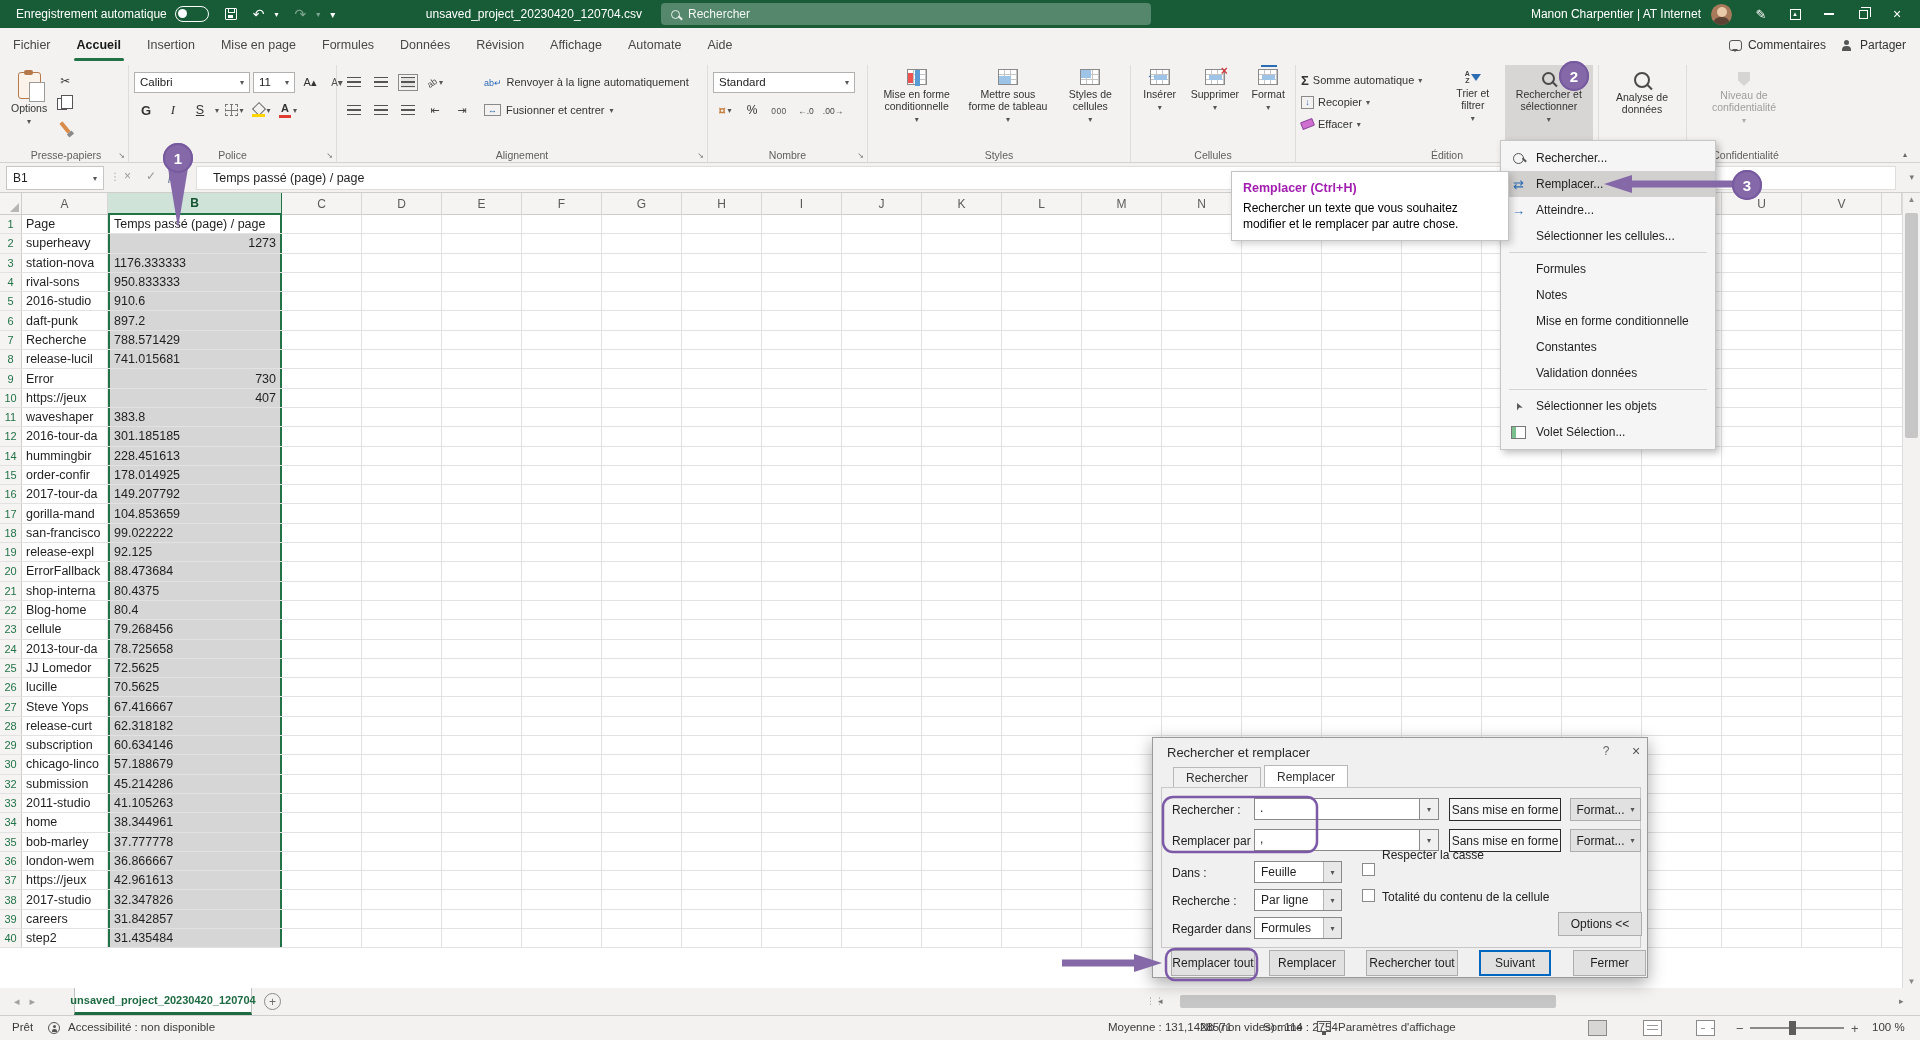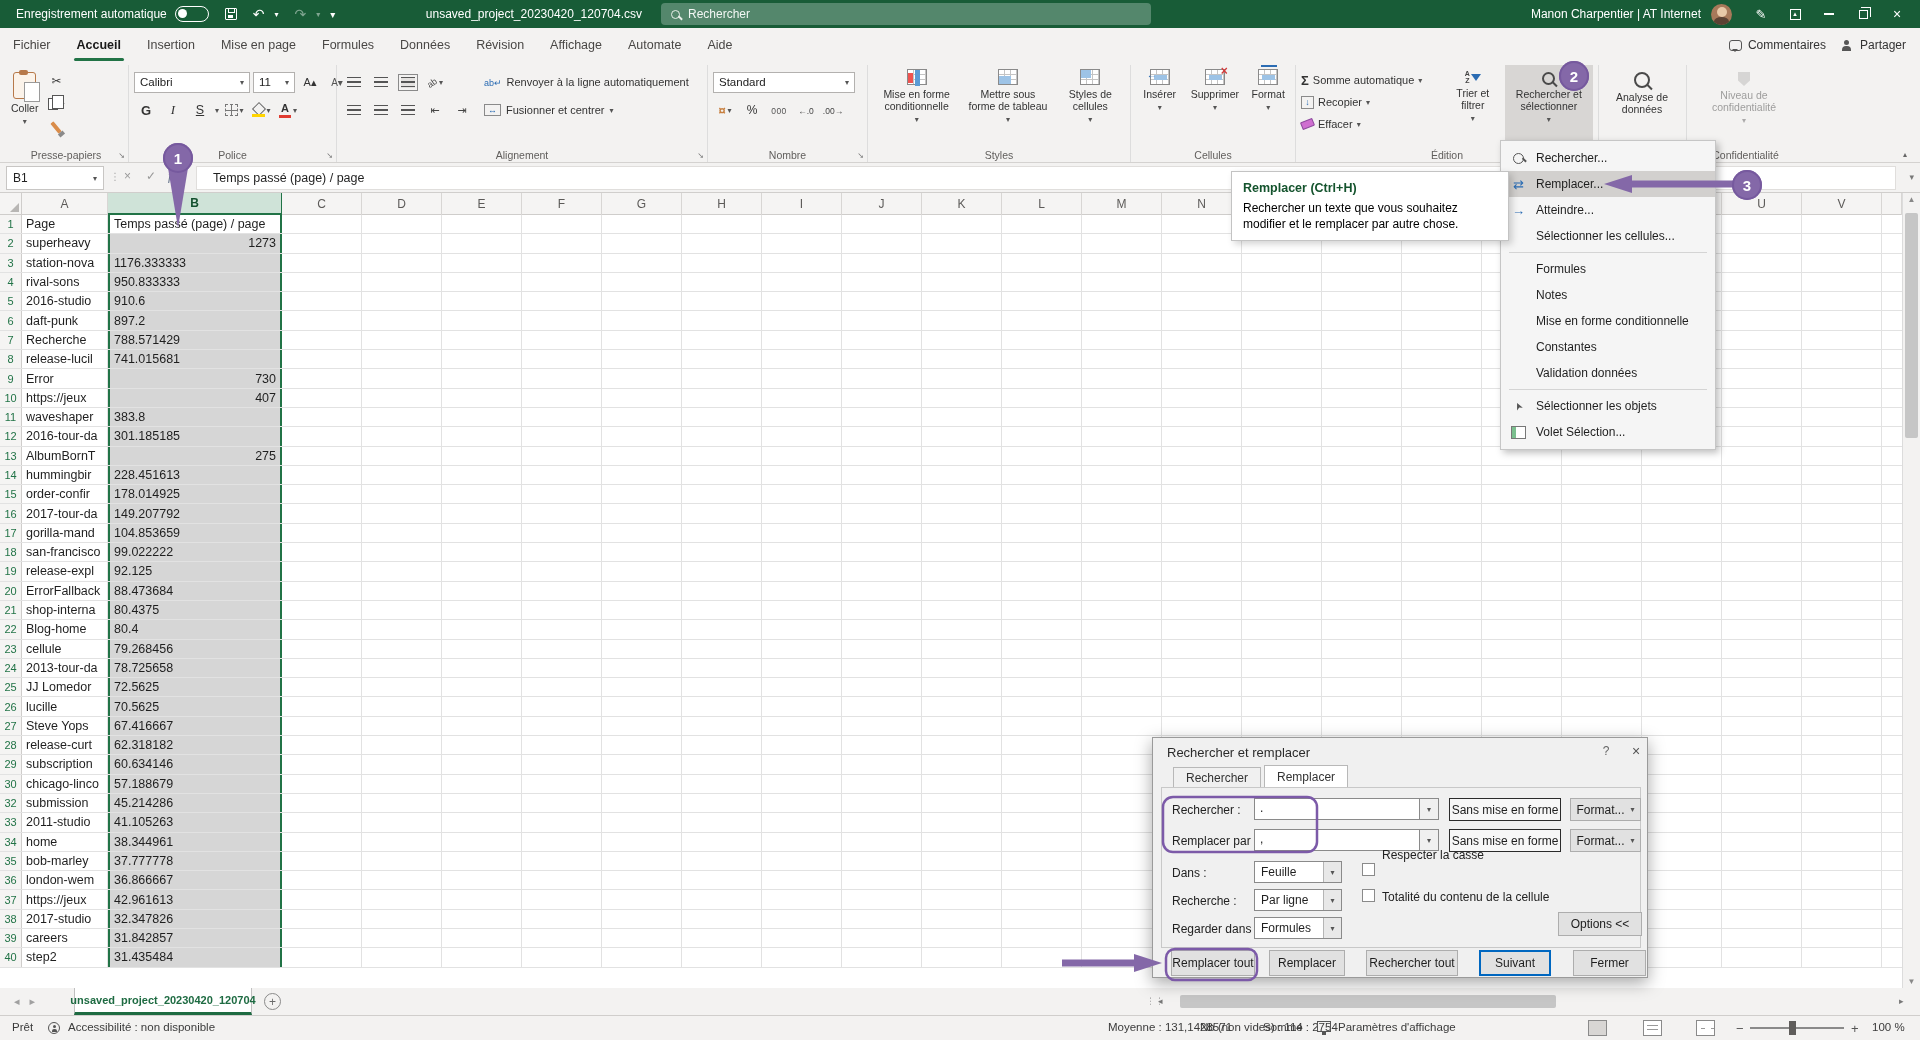--- a/index.html
+++ b/index.html
@@ -174,21 +174,21 @@
   .vi-grid{background-image:repeating-linear-gradient(to right,transparent 0 5px,#999 5px 6px),repeating-linear-gradient(to bottom,transparent 0 4px,#999 4px 5px)}
   .vi-page{background-image:linear-gradient(#999,#999),linear-gradient(#999,#999);background-size:11px 1px,11px 1px;background-position:3px 4px,3px 8px;background-repeat:no-repeat}
   .vi-break{background-image:linear-gradient(to right,#999 0 4px,transparent 4px 6px);background-size:10px 1px;background-position:4px 7px;background-repeat:repeat-x}
   .zminus{position:absolute;left:1736px;top:5px;font-size:13px;color:#555}
   .ztrack{position:absolute;left:1750px;top:11px;width:94px;height:2px;background:#8a8a8a}
   .zthumb{position:absolute;left:39px;top:-6px;width:7px;height:14px;background:#5f5d5b}
   .zplus{position:absolute;left:1851px;top:5px;font-size:13px;color:#555}
 
   
   .tooltip{position:absolute;left:1231px;top:171px;width:278px;height:70px;background:#fff;border:1px solid #c3c3c3;box-shadow:3px 3px 7px rgba(0,0,0,.18);padding:9px 11px;z-index:45}
-  .tt-title{font-size:12.5px;font-weight:bold;color:#14532d;margin-bottom:6px}
+  .tt-title{font-size:12.5px;font-weight:bold;color:#a21caf;margin-bottom:6px}
   .tt-body{font-size:12px;color:#000000;line-height:1.3}
 
   
   .menu{position:absolute;left:1500px;top:140px;width:216px;background:#f5f5f5;border:1px solid #c6c6c6;box-shadow:3px 3px 7px rgba(0,0,0,.25);padding:4px 0;z-index:40}
   .mitem{height:26px;display:flex;align-items:center;gap:9px;padding:0 9px;font-size:12px;color:#1f1f1f;white-space:nowrap}
   .mitem.hl{background:#d2d0ce}
   .mic{width:17px;flex:0 0 17px;text-align:center;display:flex;align-items:center;justify-content:center}
   .msep{height:1px;background:#d4d4d4;margin:3px 8px}
   .mi-search{position:relative}
   .mi-search::before{content:"";width:9px;height:9px;border:1.5px solid #555;border-radius:50%;display:block}
@@ -285,21 +285,21 @@
       <span>Partager</span>
     </span>
   </div>
 </div>
 
 <div class="ribbon">
 
   <div class="rgroup" style="width:125px">
     <div class="bb">
       <span class="ic-clip"></span>
-      <span class="cap">Coller</span>
+      <span class="cap">Options</span>
       <span class="dv">▾</span>
     </div>
     <div class="mini-col">
       <span class="sib">✂</span>
       <span class="sib">
           <span class="ic-copy"></span>
           <span class="dv">▾</span>
         </span>
       <span class="sib">
           <span class="ic-brush"></span>
@@ -621,26 +621,20 @@
       <div class="grow">
         <div class="gut">11</div>
         <div class="ca">waveshaper</div>
         <div class="cb">383.8</div>
         <div class="rest"></div>
       </div>
       <div class="grow">
         <div class="gut">12</div>
         <div class="ca">2016-tour-da</div>
         <div class="cb">301.185185</div>
-        <div class="rest"></div>
-      </div>
-      <div class="grow">
-        <div class="gut">13</div>
-        <div class="ca">AlbumBornT</div>
-        <div class="cb rt">275</div>
         <div class="rest"></div>
       </div>
       <div class="grow">
         <div class="gut">14</div>
         <div class="ca">hummingbir</div>
         <div class="cb">228.451613</div>
         <div class="rest"></div>
       </div>
       <div class="grow">
         <div class="gut">15</div>

